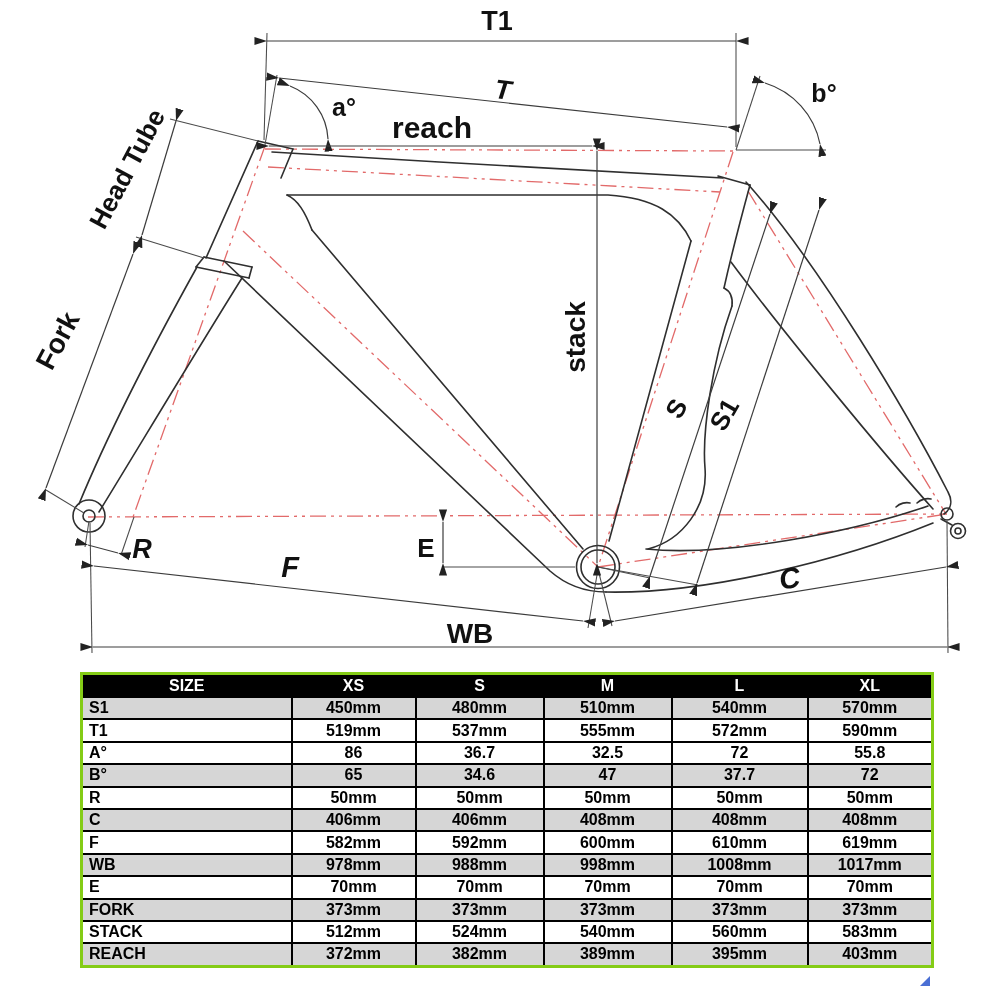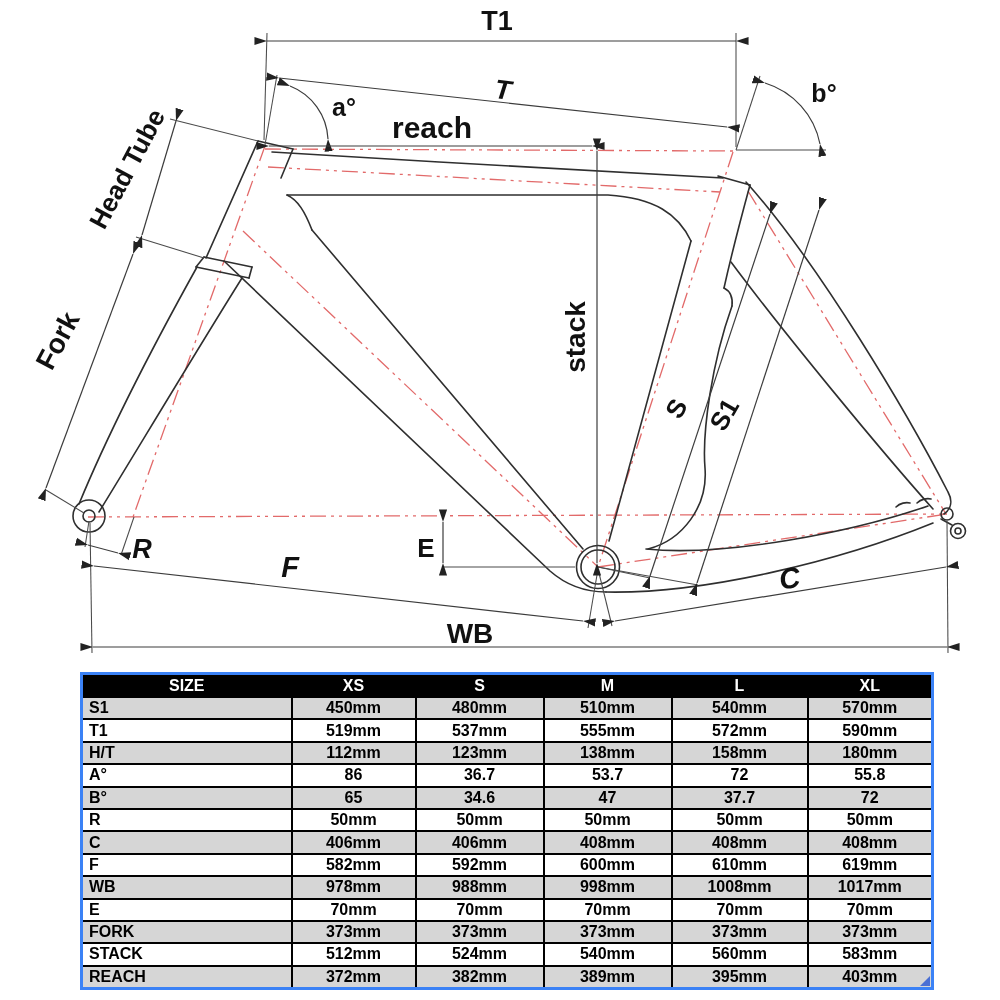--- a/index.html
+++ b/index.html
@@ -5,21 +5,21 @@
   html,body{margin:0;padding:0;background:#fff;}
   body{width:1000px;height:1000px;position:relative;font-family:"Liberation Sans",sans-serif;}
   #diagram{position:absolute;left:0;top:0;}
   svg text{fill:#111;font-family:"Liberation Sans",sans-serif;font-weight:700;}
   .lbl-it{font-style:italic;}
   .frame{stroke:#2f2f2f;stroke-width:1.6;fill:none;stroke-linecap:round;stroke-linejoin:round;}
   .dim{stroke:#3c3c3c;stroke-width:1.2;fill:none;}
   .ext{stroke:#4a4a4a;stroke-width:1.05;fill:none;}
   .cl{stroke:#e26a6a;stroke-width:1.3;fill:none;stroke-dasharray:16 5 3 5 3 5;}
   table.geo{position:absolute;left:80px;top:672px;width:851px;border-collapse:collapse;table-layout:fixed;
-    font-weight:700;font-size:16px;color:#000;border:3px solid #3b82f6;}
+    font-weight:700;font-size:16px;color:#000;border:3px solid #84cc16;}
   table.geo th,table.geo td{border:2px solid #000;height:20.4px;padding:0 2px;text-align:center;overflow:hidden;white-space:nowrap;}
   table.geo thead th{background:#000;color:#fff;height:21px;}
   table.geo td.rowlabel{text-align:left;padding-left:6px;}
   table.geo tbody tr.alt{background:#d6d6d6;}
   table.geo tbody tr{background:#fff;}
   .corner-artifact{position:absolute;left:920px;top:976px;width:0;height:0;
     border-left:10px solid transparent;border-bottom:10px solid #4a6fd4;}
 </style>
 </head>
 <body>
@@ -172,33 +172,25 @@
         <td>570mm</td>
       </tr>
       <tr>
         <td class="rowlabel">T1</td>
         <td>519mm</td>
         <td>537mm</td>
         <td>555mm</td>
         <td>572mm</td>
         <td>590mm</td>
       </tr>
-      <tr class="alt">
-        <td class="rowlabel">H/T</td>
-        <td>112mm</td>
-        <td>123mm</td>
-        <td>138mm</td>
-        <td>158mm</td>
-        <td>180mm</td>
-      </tr>
       <tr>
         <td class="rowlabel">A°</td>
         <td>86</td>
         <td>36.7</td>
-        <td>53.7</td>
+        <td>32.5</td>
         <td>72</td>
         <td>55.8</td>
       </tr>
       <tr class="alt">
         <td class="rowlabel">B°</td>
         <td>65</td>
         <td>34.6</td>
         <td>47</td>
         <td>37.7</td>
         <td>72</td>

